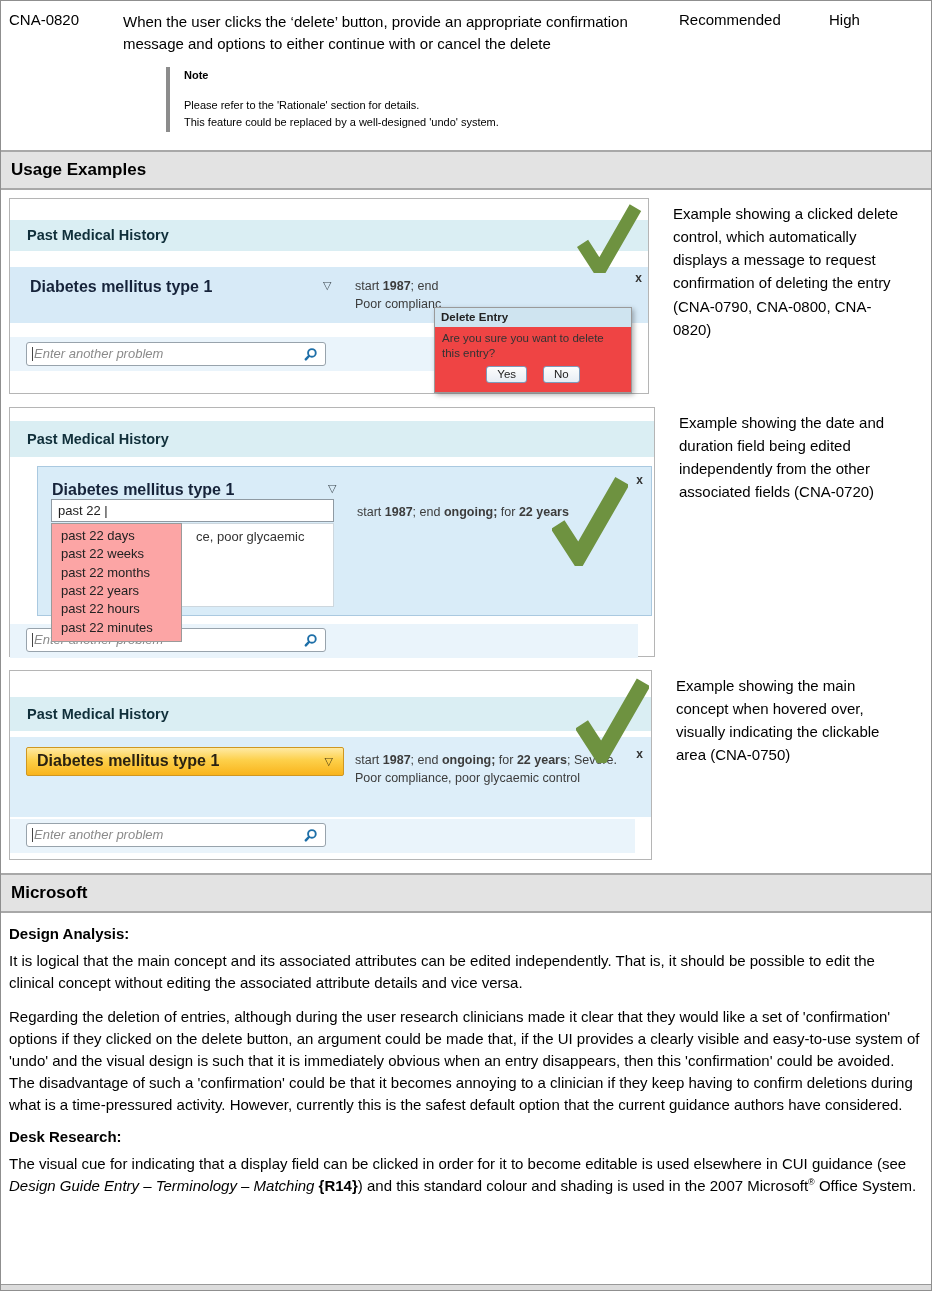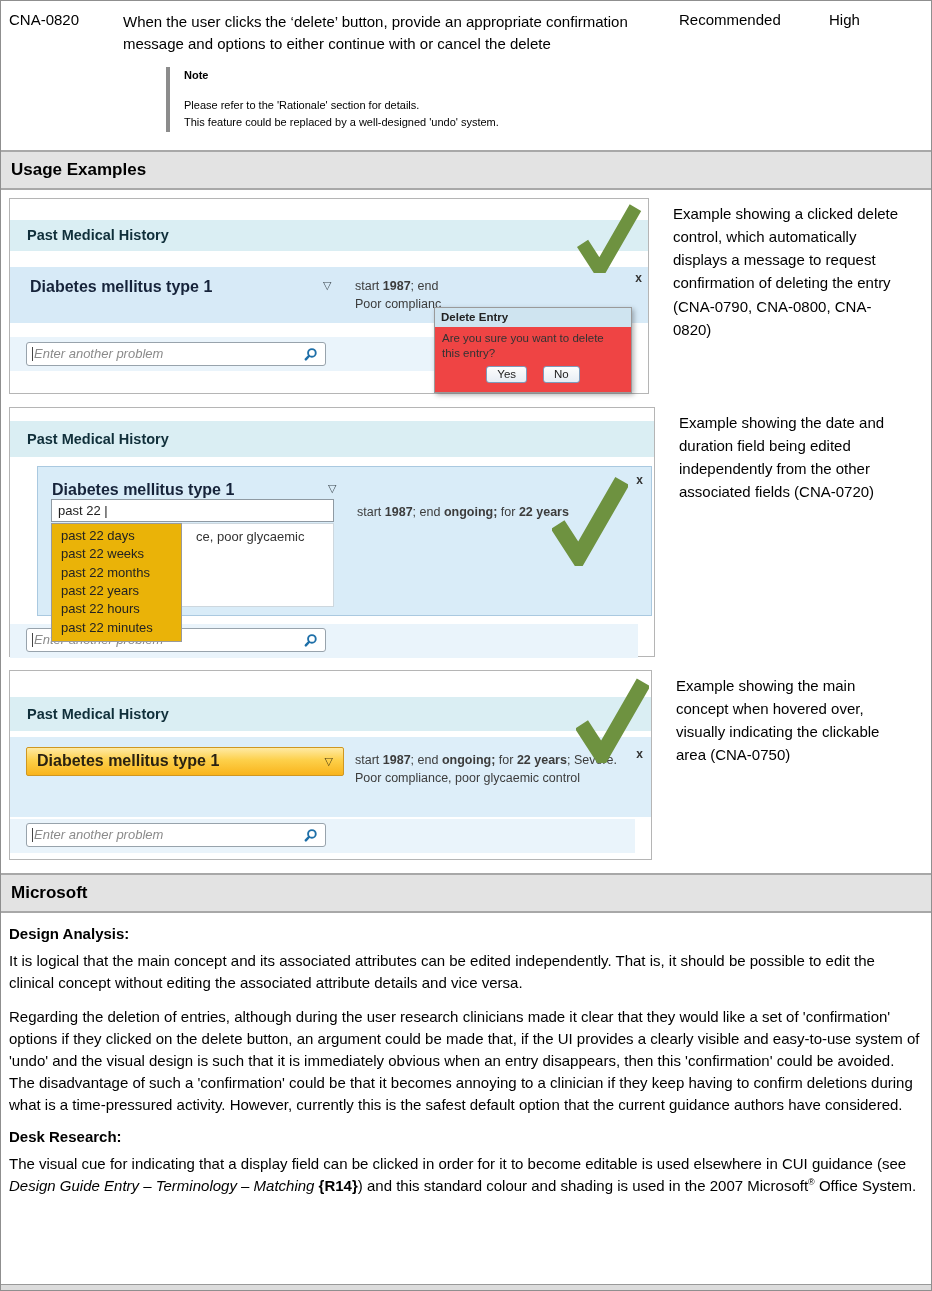--- a/index.html
+++ b/index.html
@@ -58,21 +58,21 @@
   .dbtn { font-size:11.5px; color:#222; padding:1px 10px 2px 10px; background:linear-gradient(#fdfdfd,#e7edf4);
           border:1px solid #7d9cbd; border-radius:3px; }
 
   
   .panel2 { position:absolute; left:27px; top:58px; width:615px; height:150px; background:#d9ecf8; border:1px solid #aac9e0; }
   .edit-input { position:absolute; left:13px; top:32px; width:283px; height:23px; background:#fff;
                 border:1px solid #8f9aa3; font-size:13px; color:#222; display:flex; align-items:center; padding-left:6px; }
   .attr-box { position:absolute; left:13px; top:56px; width:283px; height:84px; background:#fff; border:1px solid #cdd7de;
               font-size:13px; color:#333; }
   .attr-partial { position:absolute; left:144px; top:5px; }
-  .dropdown { position:absolute; left:13px; top:56px; width:131px; background:#eab308; border:1px solid #9a9a9a; z-index:6; padding:3px 0 4px 0; }
+  .dropdown { position:absolute; left:13px; top:56px; width:131px; background:#fca5a5; border:1px solid #9a9a9a; z-index:6; padding:3px 0 4px 0; }
   .dd-item { font-size:13px; color:#222; padding:1px 0 1px 9px; line-height:16.4px; }
 
   
   .band3 { position:absolute; left:0; right:0; top:66px; height:80px; background:#ddeef9; }
   .hoverbtn { position:absolute; left:16px; top:10px; width:318px; height:29px; border:1px solid #cf9722; border-radius:2px;
               background:linear-gradient(180deg,#ffeaa4 0%,#fdd04a 45%,#f9b41c 100%);
               display:flex; align-items:center; padding:0 10px; }
   .hoverbtn .concept { color:#2a2212; }
   .hoverbtn .tri { margin-left:auto; color:#4a3c12; }
 

